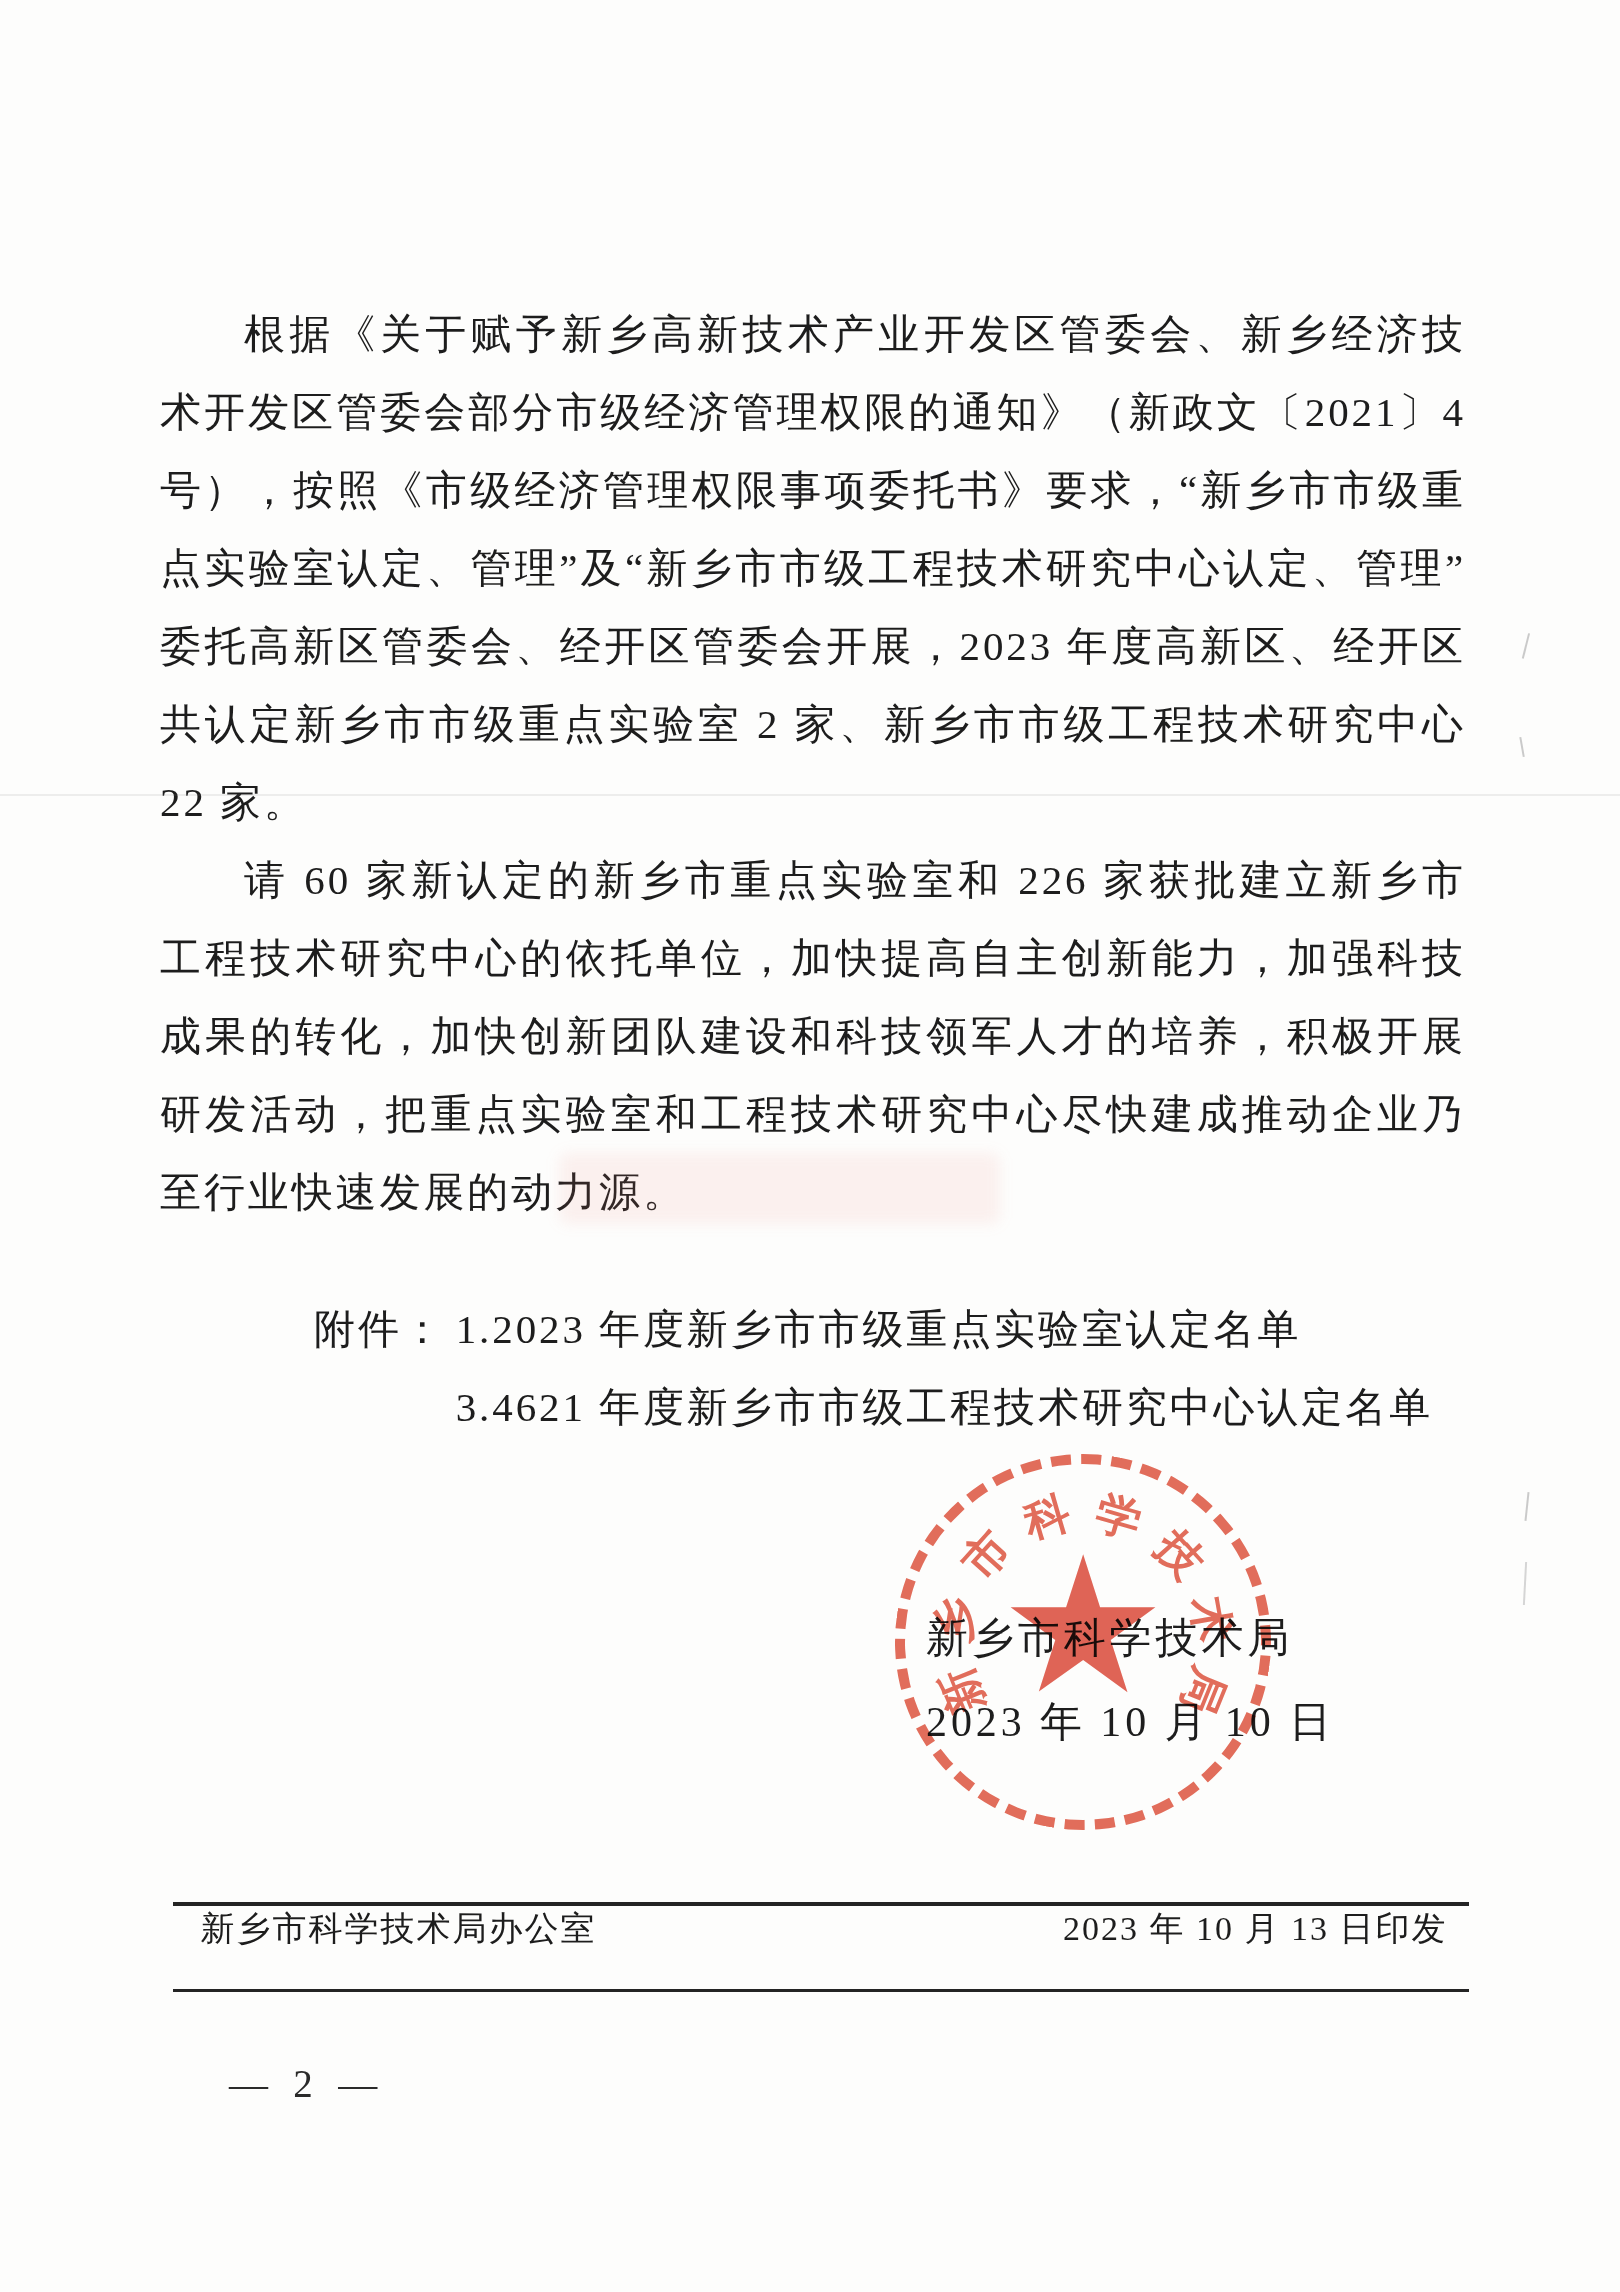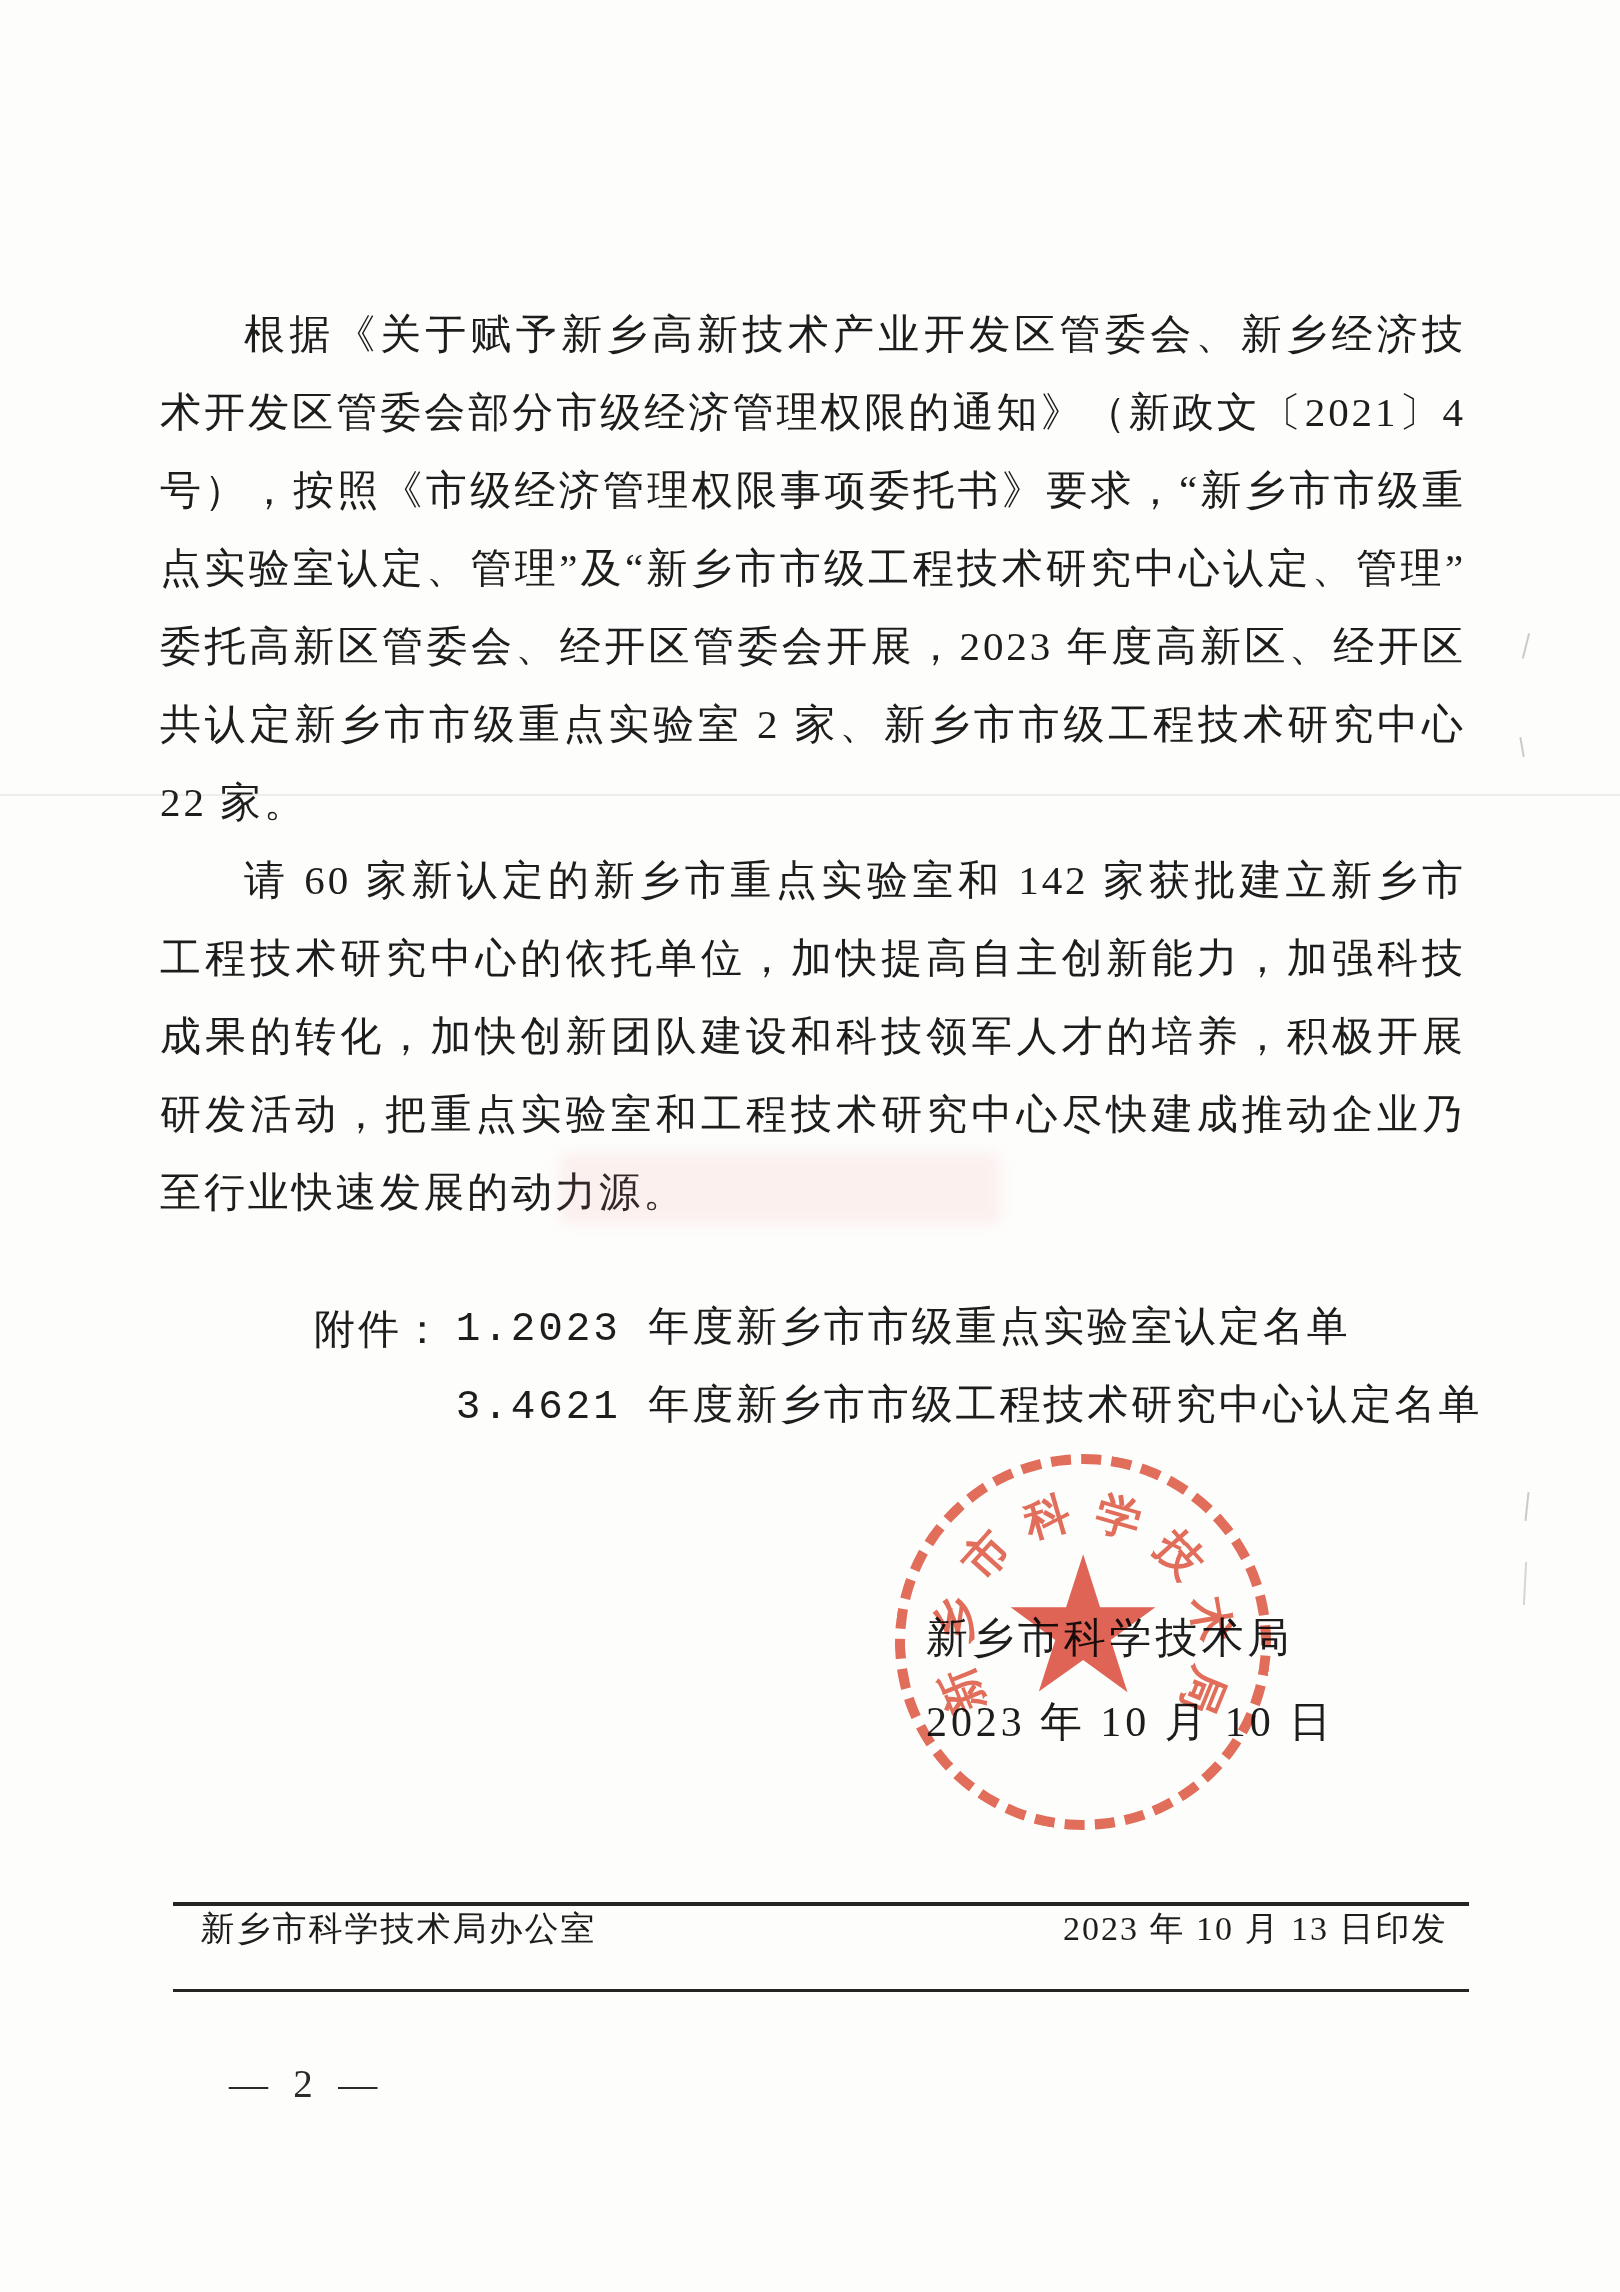--- a/index.html
+++ b/index.html
@@ -24,21 +24,21 @@
   }
 
   
   .attachment{
     display:flex;align-items:flex-start;
     margin-top:59px;padding-left:154px;
     font-size:41px;line-height:78px;letter-spacing:2.9px;gap:10px;
   }
   .attachment .label{flex:none;white-space:nowrap;}
   .attachment .items{flex:1;}
-  .attachment .items div{white-space:nowrap;font-family:Liberation Mono, monospace;}
+  .attachment .items div{white-space:nowrap;}
 
   
   .signature{
     position:absolute;left:926px;top:1596px;
     font-size:42px;line-height:84px;letter-spacing:3.9px;
     white-space:nowrap;
   }
 
   
   .stamp{
@@ -87,21 +87,21 @@
   .mark.m4{left:1524px;top:1562px;height:43px;transform:rotate(3deg);
     border-left:2px solid rgba(110,110,110,.28);}
 </style>
 </head>
 <body>
 
 <div class="page">
 
   <div class="content">
     <p class="para">根据《关于赋予新乡高新技术产业开发区管委会、新乡经济技术开发区管委会部分市级经济管理权限的通知》（新政文〔2021〕4 号），按照《市级经济管理权限事项委托书》要求，“新乡市市级重点实验室认定、管理”及“新乡市市级工程技术研究中心认定、管理”委托高新区管委会、经开区管委会开展，2023 年度高新区、经开区共认定新乡市市级重点实验室 2 家、新乡市市级工程技术研究中心 22 家。</p>
-    <p class="para">请 60 家新认定的新乡市重点实验室和 142 家获批建立新乡市工程技术研究中心的依托单位，加快提高自主创新能力，加强科技成果的转化，加快创新团队建设和科技领军人才的培养，积极开展研发活动，把重点实验室和工程技术研究中心尽快建成推动企业乃至行业快速发展的动力源。</p>
+    <p class="para">请 60 家新认定的新乡市重点实验室和 226 家获批建立新乡市工程技术研究中心的依托单位，加快提高自主创新能力，加强科技成果的转化，加快创新团队建设和科技领军人才的培养，积极开展研发活动，把重点实验室和工程技术研究中心尽快建成推动企业乃至行业快速发展的动力源。</p>
 
     <div class="attachment">
       <div class="label">附件：</div>
       <div class="items">
         <div>1.2023 年度新乡市市级重点实验室认定名单</div>
         <div>3.4621 年度新乡市市级工程技术研究中心认定名单</div>
       </div>
     </div>
   </div>
 

